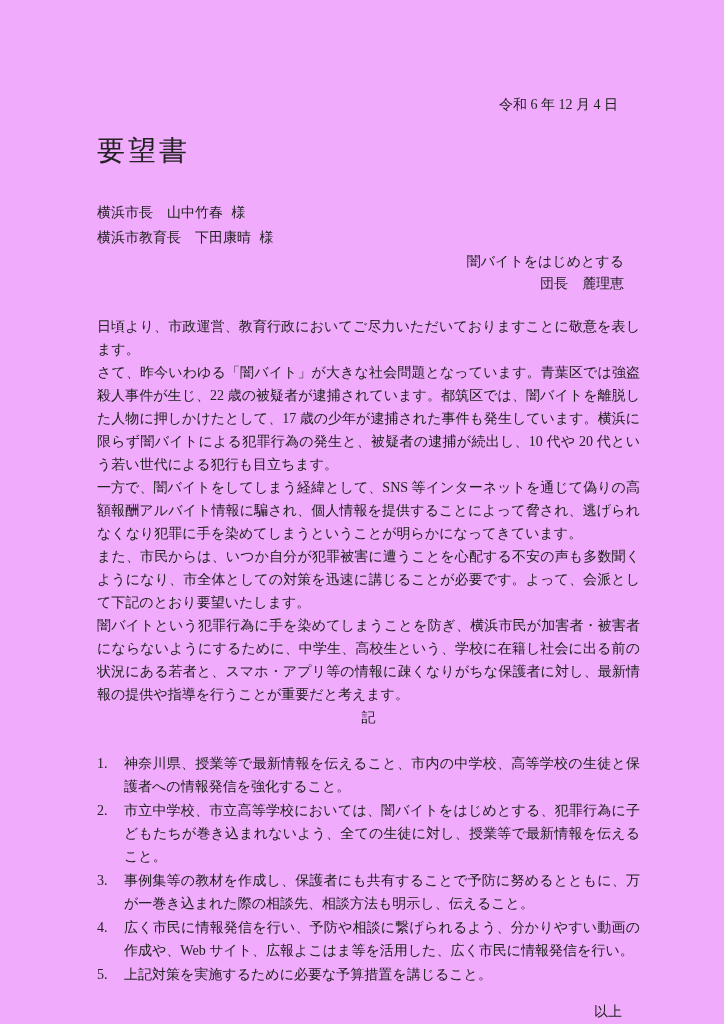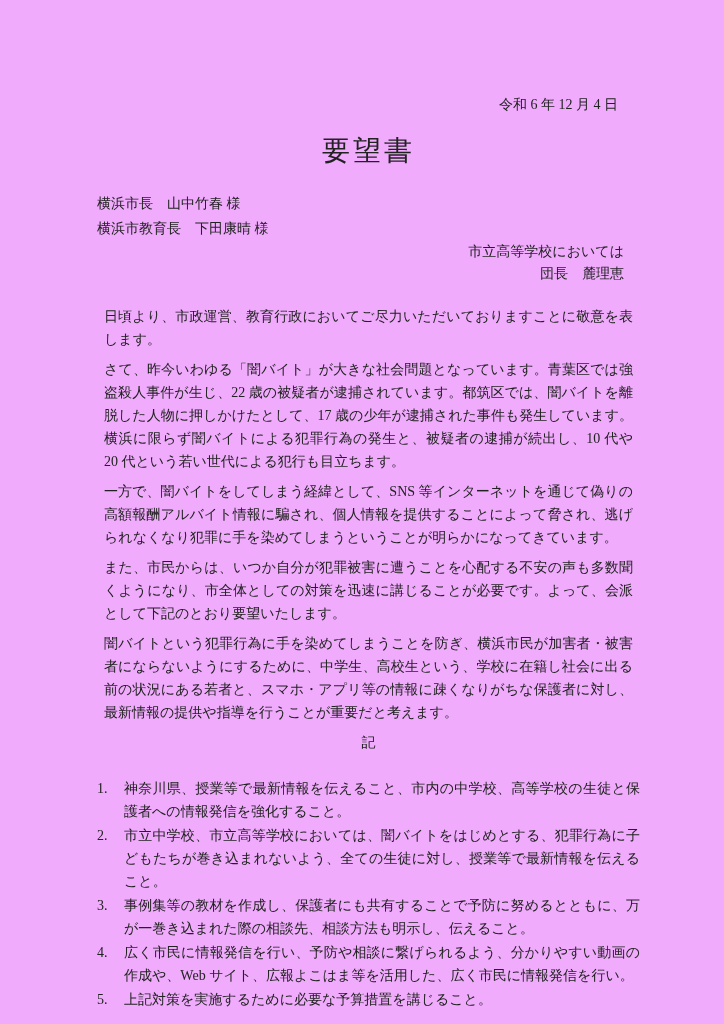--- a/index.html
+++ b/index.html
@@ -20,42 +20,43 @@
     overflow: hidden;
   }
   .date {
     text-align: right;
     padding-right: 22px;
     line-height: 16px;
   }
   .title {
     font-size: 28px;
     font-weight: 500;
-    text-align: center;
+    text-align: left;
     letter-spacing: 3px;
     margin: 20px 0 8px 0;
     line-height: 36px;
   }
   .recipients {
-    margin-top: 22px;
+    margin-top: 32px;
     line-height: 25px;
+    font-family: Liberation Mono, monospace;
   }
   .sender {
     text-align: right;
     padding-right: 16px;
     line-height: 22px;
   }
   .body {
     margin-top: 20px;
     line-height: 23px;
     text-align: justify;
     text-justify: inter-ideograph;
   }
   .para {
-    margin: 7px;
+    margin: 0;
   }
   .ki {
     text-align: center;
     line-height: 23px;
   }
   .items {
     list-style: none;
     margin: 23px 0 0 0;
     padding: 0;
     line-height: 23px;
@@ -90,21 +91,21 @@
   <h1 class="title">要望書</h1>
 
   <div class="recipients">
 
       <div class="recipient">横浜市長　山中竹春 様</div>
 
       <div class="recipient">横浜市教育長　下田康晴 様</div>
     </div>
 
   <div class="sender">
-    <div>市立高等学校においては</div>
+    <div>闇バイトをはじめとする</div>
     <div>団長　麓理恵</div>
   </div>
 
   <div class="body">
 
       <p class="para">日頃より、市政運営、教育行政においてご尽力いただいておりますことに敬意を表します。</p>
 
       <p class="para">さて、昨今いわゆる「闇バイト」が大きな社会問題となっています。青葉区では強盗殺人事件が生じ、22 歳の被疑者が逮捕されています。都筑区では、闇バイトを離脱した人物に押しかけたとして、17 歳の少年が逮捕された事件も発生しています。横浜に限らず闇バイトによる犯罪行為の発生と、被疑者の逮捕が続出し、10 代や 20 代という若い世代による犯行も目立ちます。</p>
 
       <p class="para">一方で、闇バイトをしてしまう経緯として、SNS 等インターネットを通じて偽りの高額報酬アルバイト情報に騙され、個人情報を提供することによって脅され、逃げられなくなり犯罪に手を染めてしまうということが明らかになってきています。</p>

